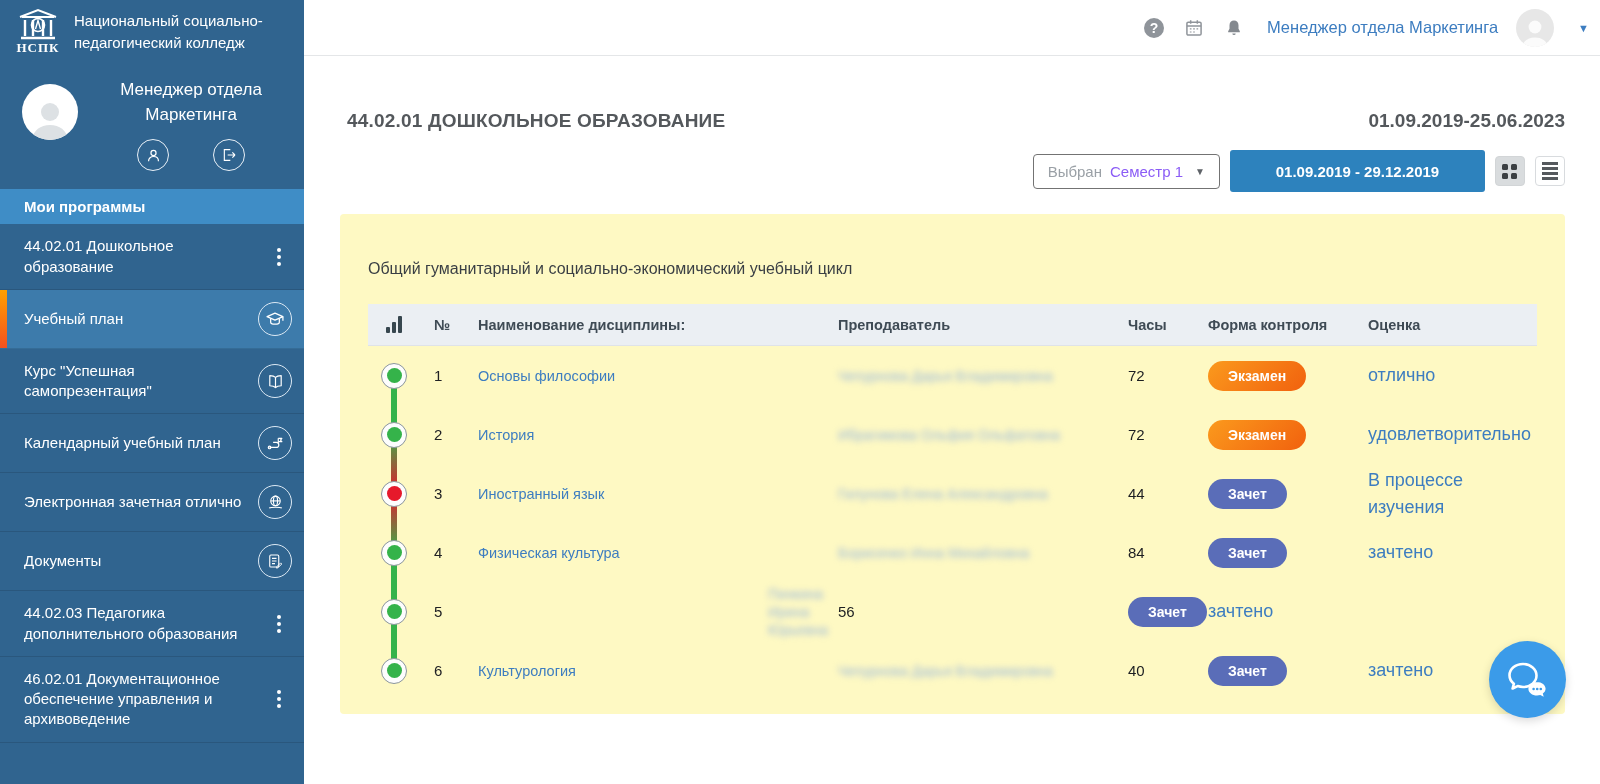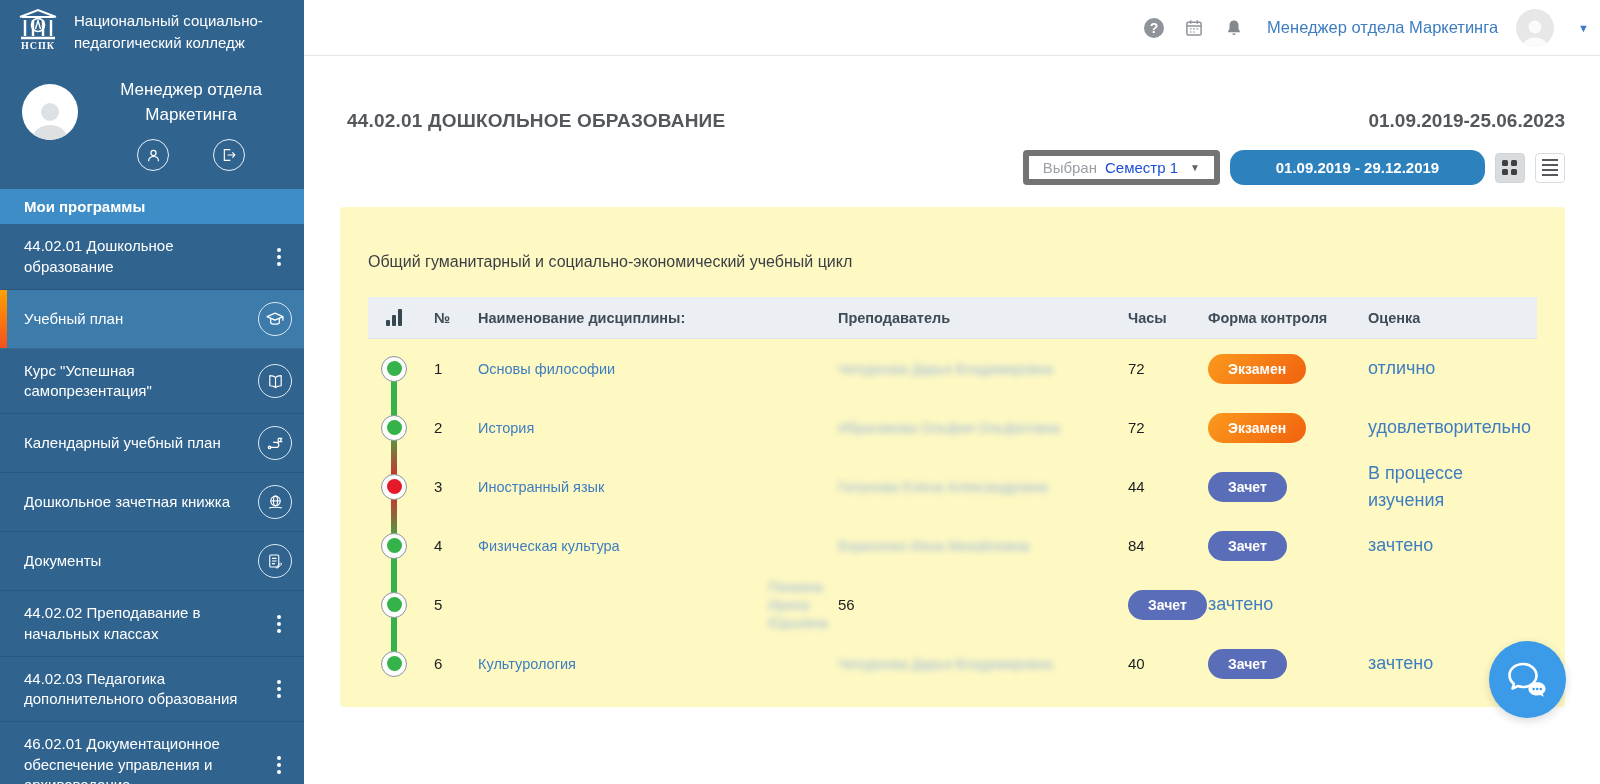--- a/index.html
+++ b/index.html
@@ -5,21 +5,21 @@
   * { margin:0; padding:0; box-sizing:border-box; }
   html,body { width:1600px; height:784px; overflow:hidden; background:#fff;
     font-family:"Liberation Sans","DejaVu Sans",sans-serif; }
   .app { display:flex; width:1600px; height:784px; }
 
   
   .sidebar { width:304px; flex:none; background:#30648f; color:#fff; overflow:hidden; position:relative; }
   .side-top { display:flex; gap:13px; align-items:center; padding:8px 14px 6px 15px; }
   .logo { width:46px; height:48px; flex:none; display:flex; flex-direction:column; align-items:center; }
   .logo svg { display:block; }
-  .logo-text { font-size:10px; letter-spacing:1px; font-weight:700; color:#fff; margin-top:-2px; font-family:"Liberation Serif","DejaVu Serif",serif; }
+  .logo-text { font-size:13px; letter-spacing:1px; font-weight:700; color:#fff; margin-top:-2px; font-family:"Liberation Serif","DejaVu Serif",serif; }
   .college-name { font-size:15px; font-weight:500; line-height:1.5; }
   .side-user { display:flex; gap:14px; padding:16px 14px 8px 22px; align-items:flex-start; }
   .side-avatar { width:56px; height:56px; border-radius:50%; background:#fff; flex:none; position:relative; overflow:hidden; margin-top:6px; }
   .side-avatar svg { position:absolute; left:0; top:6px; }
   .side-user-right { flex:1; text-align:center; }
   .side-user-name { font-size:17px; line-height:1.45; font-weight:400; }
   .side-user-icons { display:flex; justify-content:center; gap:44px; margin-top:12px; }
   .ring-icon { width:32px; height:32px; border:1.5px solid #e8f0f7; border-radius:50%; display:flex; align-items:center; justify-content:center; cursor:pointer; }
   .section-bar { background:#3f8dc6; padding:9px 24px; font-size:15px; font-weight:700; margin-top:10px; }
   .menu { list-style:none; }
@@ -45,26 +45,26 @@
   .tb-avatar { width:38px; height:38px; border-radius:50%; background:#e7e7e7; position:relative; overflow:hidden; cursor:pointer; }
   .tb-avatar svg { position:absolute; left:0; top:4px; }
   .tb-caret { color:#3d7dc0; font-size:11px; margin-left:6px; cursor:pointer; }
 
   .title-row { display:flex; justify-content:space-between; align-items:baseline;
     margin:54px 70px 0 43px; }
   .page-title { font-size:19px; font-weight:700; color:#54585c; letter-spacing:.2px; }
   .program-period { font-size:19px; font-weight:700; color:#54585c; }
 
   .controls-row { display:flex; justify-content:flex-end; align-items:center; gap:10px; margin:18px 70px 0 0; }
-  .sem-select { height:35px; background:#fff; border:6px solid #737373; border-radius:4px;
+  .sem-select { height:35px; background:#fff; border:1px solid #737373; border-radius:4px;
     display:flex; align-items:center; gap:8px; padding:0 14px; cursor:pointer; }
   .sem-label { color:#9aa0a6; font-size:15px; }
-  .sem-value { color:#1d4ed8; font-size:15px; }
+  .sem-value { color:#8b5cf6; font-size:15px; }
   .sem-caret { color:#5f6368; font-size:10px; margin-left:4px; }
-  .btn-period { height:35px; min-width:255px; background:#2d82bd; border:none; border-radius:14px;
+  .btn-period { height:42px; min-width:255px; background:#2d82bd; border:none; border-radius:3px;
     color:#fff; font-size:15px; font-weight:700; padding:0 26px; cursor:pointer;
     display:flex; align-items:center; justify-content:center; }
   .btn-holidays { height:35px; background:#fbfdfe; border:1px solid #aac4d8; border-radius:4px;
     display:flex; align-items:center; gap:14px; padding:0 18px; cursor:pointer; }
   .hol-label { color:#9aa0a6; font-size:15px; }
   .hol-dates { color:#3d7dc0; font-size:15px; }
   .view-toggle { width:30px; height:30px; border-radius:4px; display:flex; align-items:center;
     justify-content:center; cursor:pointer; }
   .view-toggle.grid { background:#d9dcde; border:1px solid #d2d5d7; }
   .view-toggle.list { background:#fff; border:1px solid #d8dbde; }
@@ -199,47 +199,39 @@
         <span class="mi-icon">
           <svg width="19" height="19" viewBox="0 0 24 24" fill="none" stroke="#fff" stroke-width="1.5" stroke-linejoin="round">
             <path d="M4.5 17 h8.5 a3.2 3.2 0 0 0 0-6.4 H9"></path>
             <circle cx="4.5" cy="17" r="1.6"></circle>
             <path d="M15.5 5.5 V12"></path>
             <path d="M15.5 5.5 h4.5 l-1.6 2.1 1.6 2.1 h-4.5"></path>
           </svg>
         </span>
       </li>
       <li class="menu-item">
-        <span>Дошкольное зачетная книжка</span>
+        <span>Электронная зачетная отлично</span>
         <span class="mi-icon">
           <svg width="19" height="19" viewBox="0 0 24 24" fill="none" stroke="#fff" stroke-width="1.4">
             <circle cx="12" cy="10" r="6"></circle>
             <ellipse cx="12" cy="10" rx="2.6" ry="6"></ellipse>
             <path d="M6.2 10 h11.6"></path>
             <path d="M4 19 c2.5-1.4 13.5-1.4 16 0"></path>
           </svg>
         </span>
       </li>
       <li class="menu-item">
         <span>Документы</span>
         <span class="mi-icon">
           <svg width="18" height="18" viewBox="0 0 24 24" fill="none" stroke="#fff" stroke-width="1.5">
             <rect x="5" y="4" width="12" height="16" rx="1.5"></rect>
             <path d="M8 8.5 h6 M8 12 h6 M8 15.5 h4"></path>
             <path d="M14.5 19.5 l5-5 1.5 1.5 -5 5 -2 .5 z" stroke-width="1.2"></path>
           </svg>
         </span>
-      </li>
-      <li class="menu-item">
-        <span>44.02.02 Преподавание в начальных классах</span>
-        <span class="kebab">
-            <i></i>
-            <i></i>
-            <i></i>
-          </span>
       </li>
       <li class="menu-item">
         <span>44.02.03 Педагогика дополнительного образования</span>
         <span class="kebab">
             <i></i>
             <i></i>
             <i></i>
           </span>
       </li>
       <li class="menu-item">

